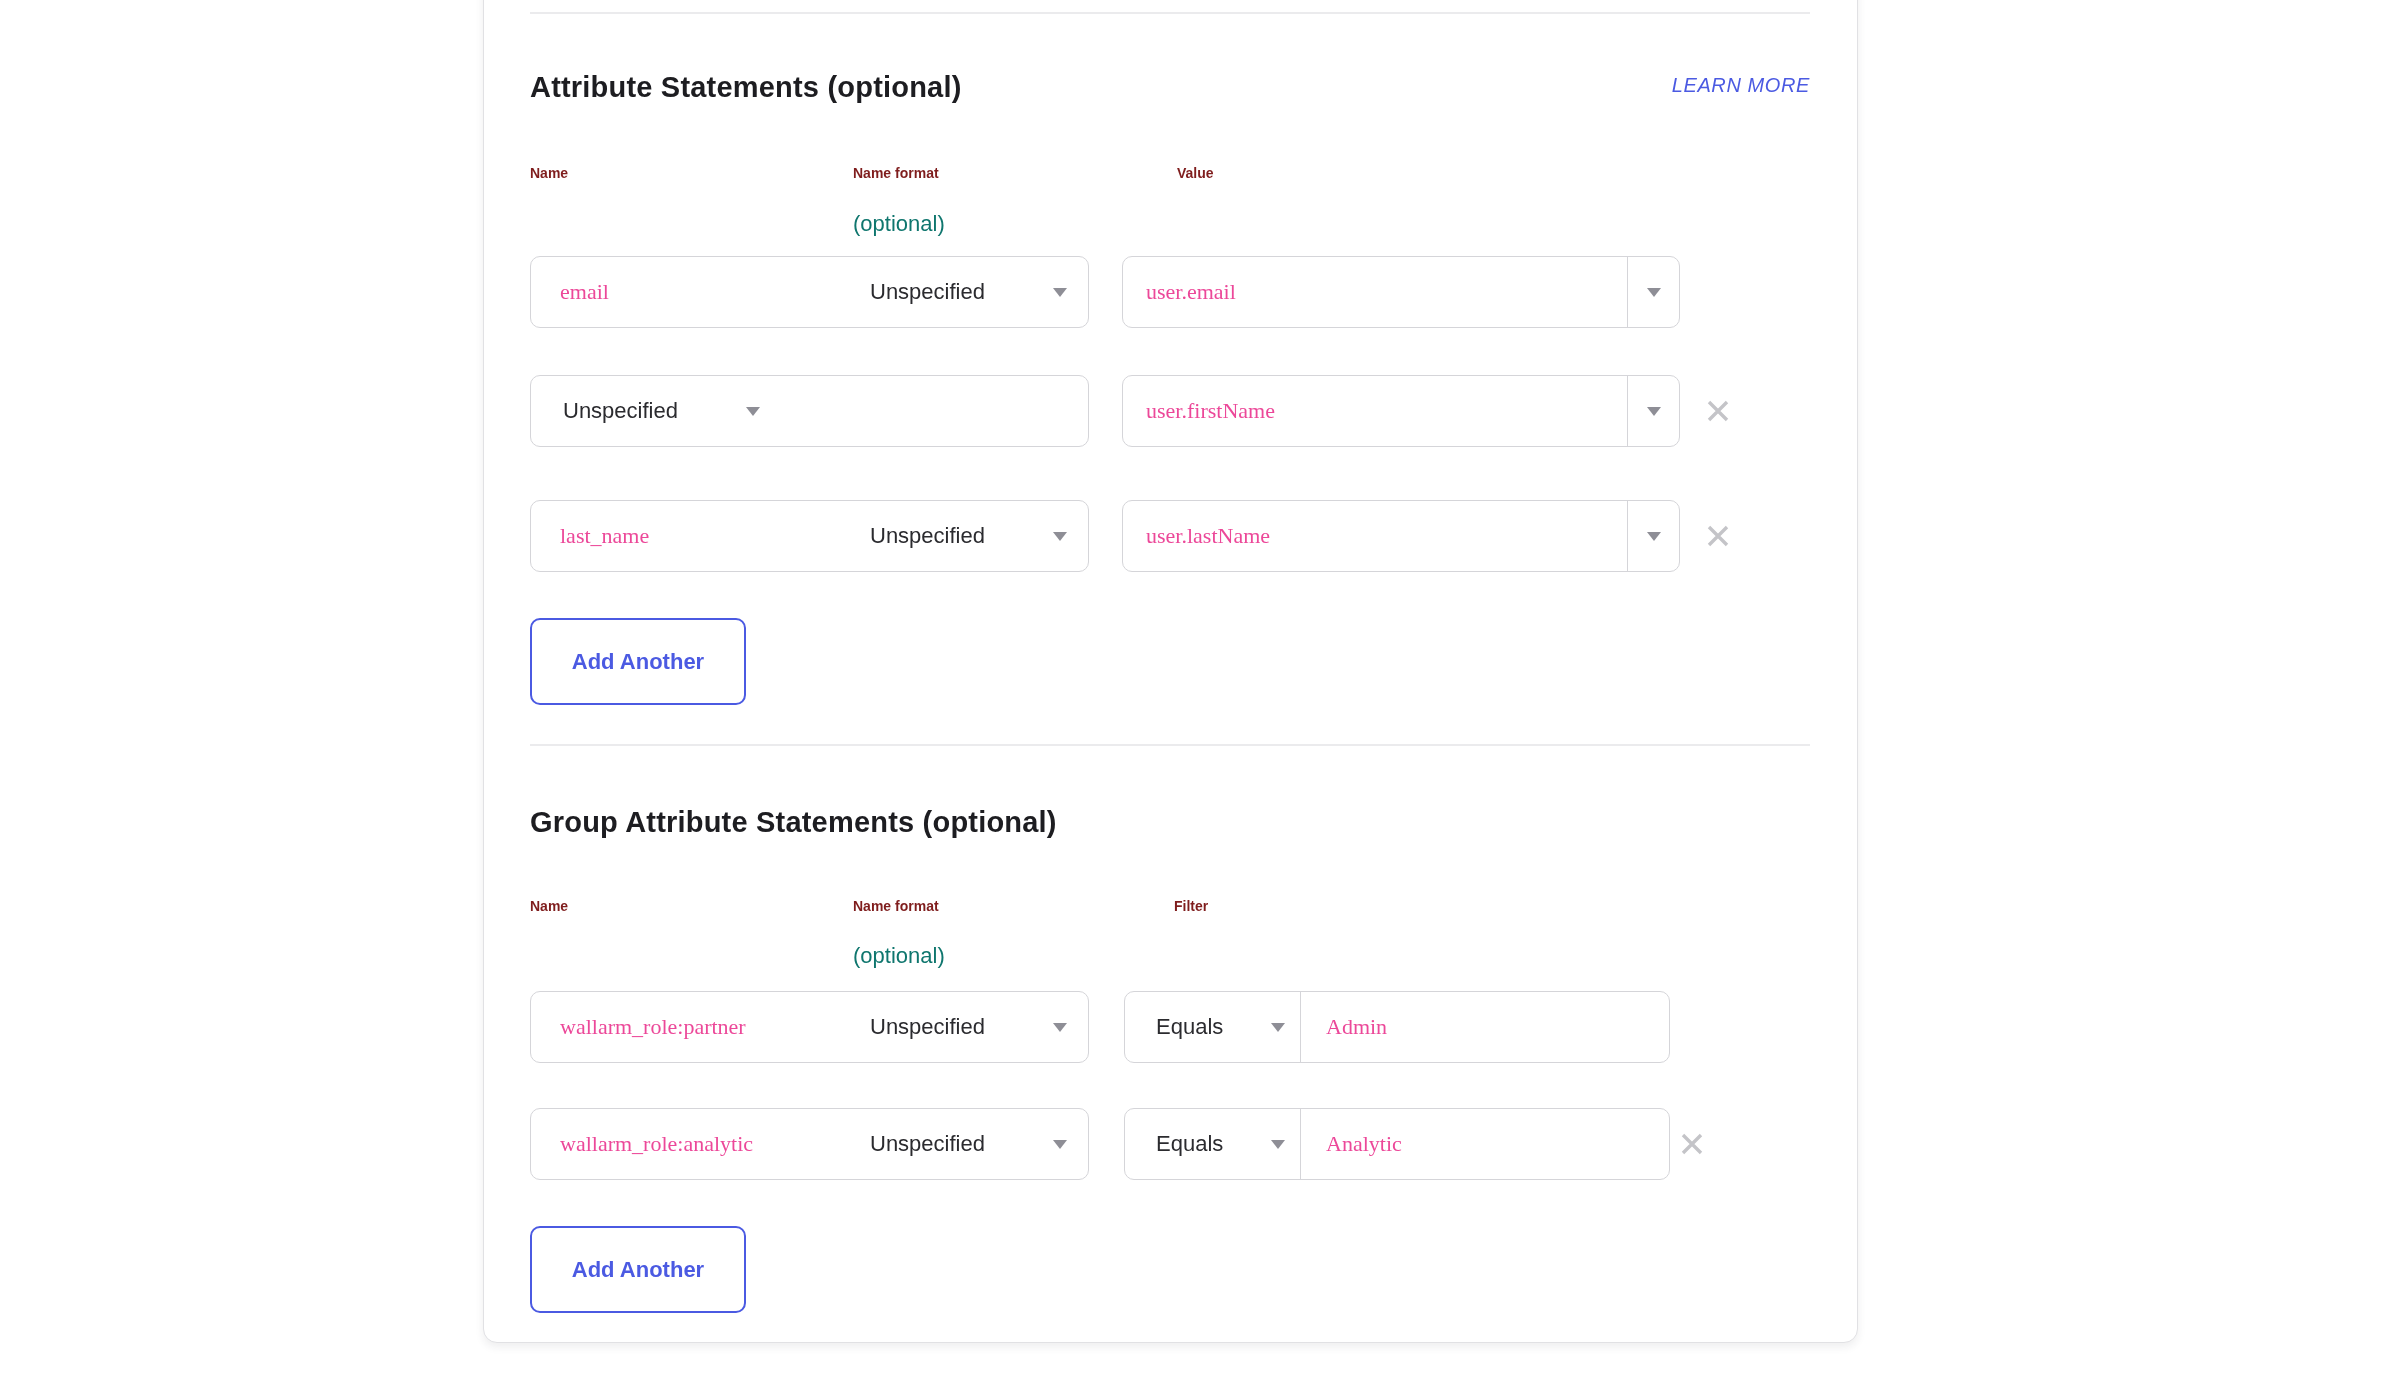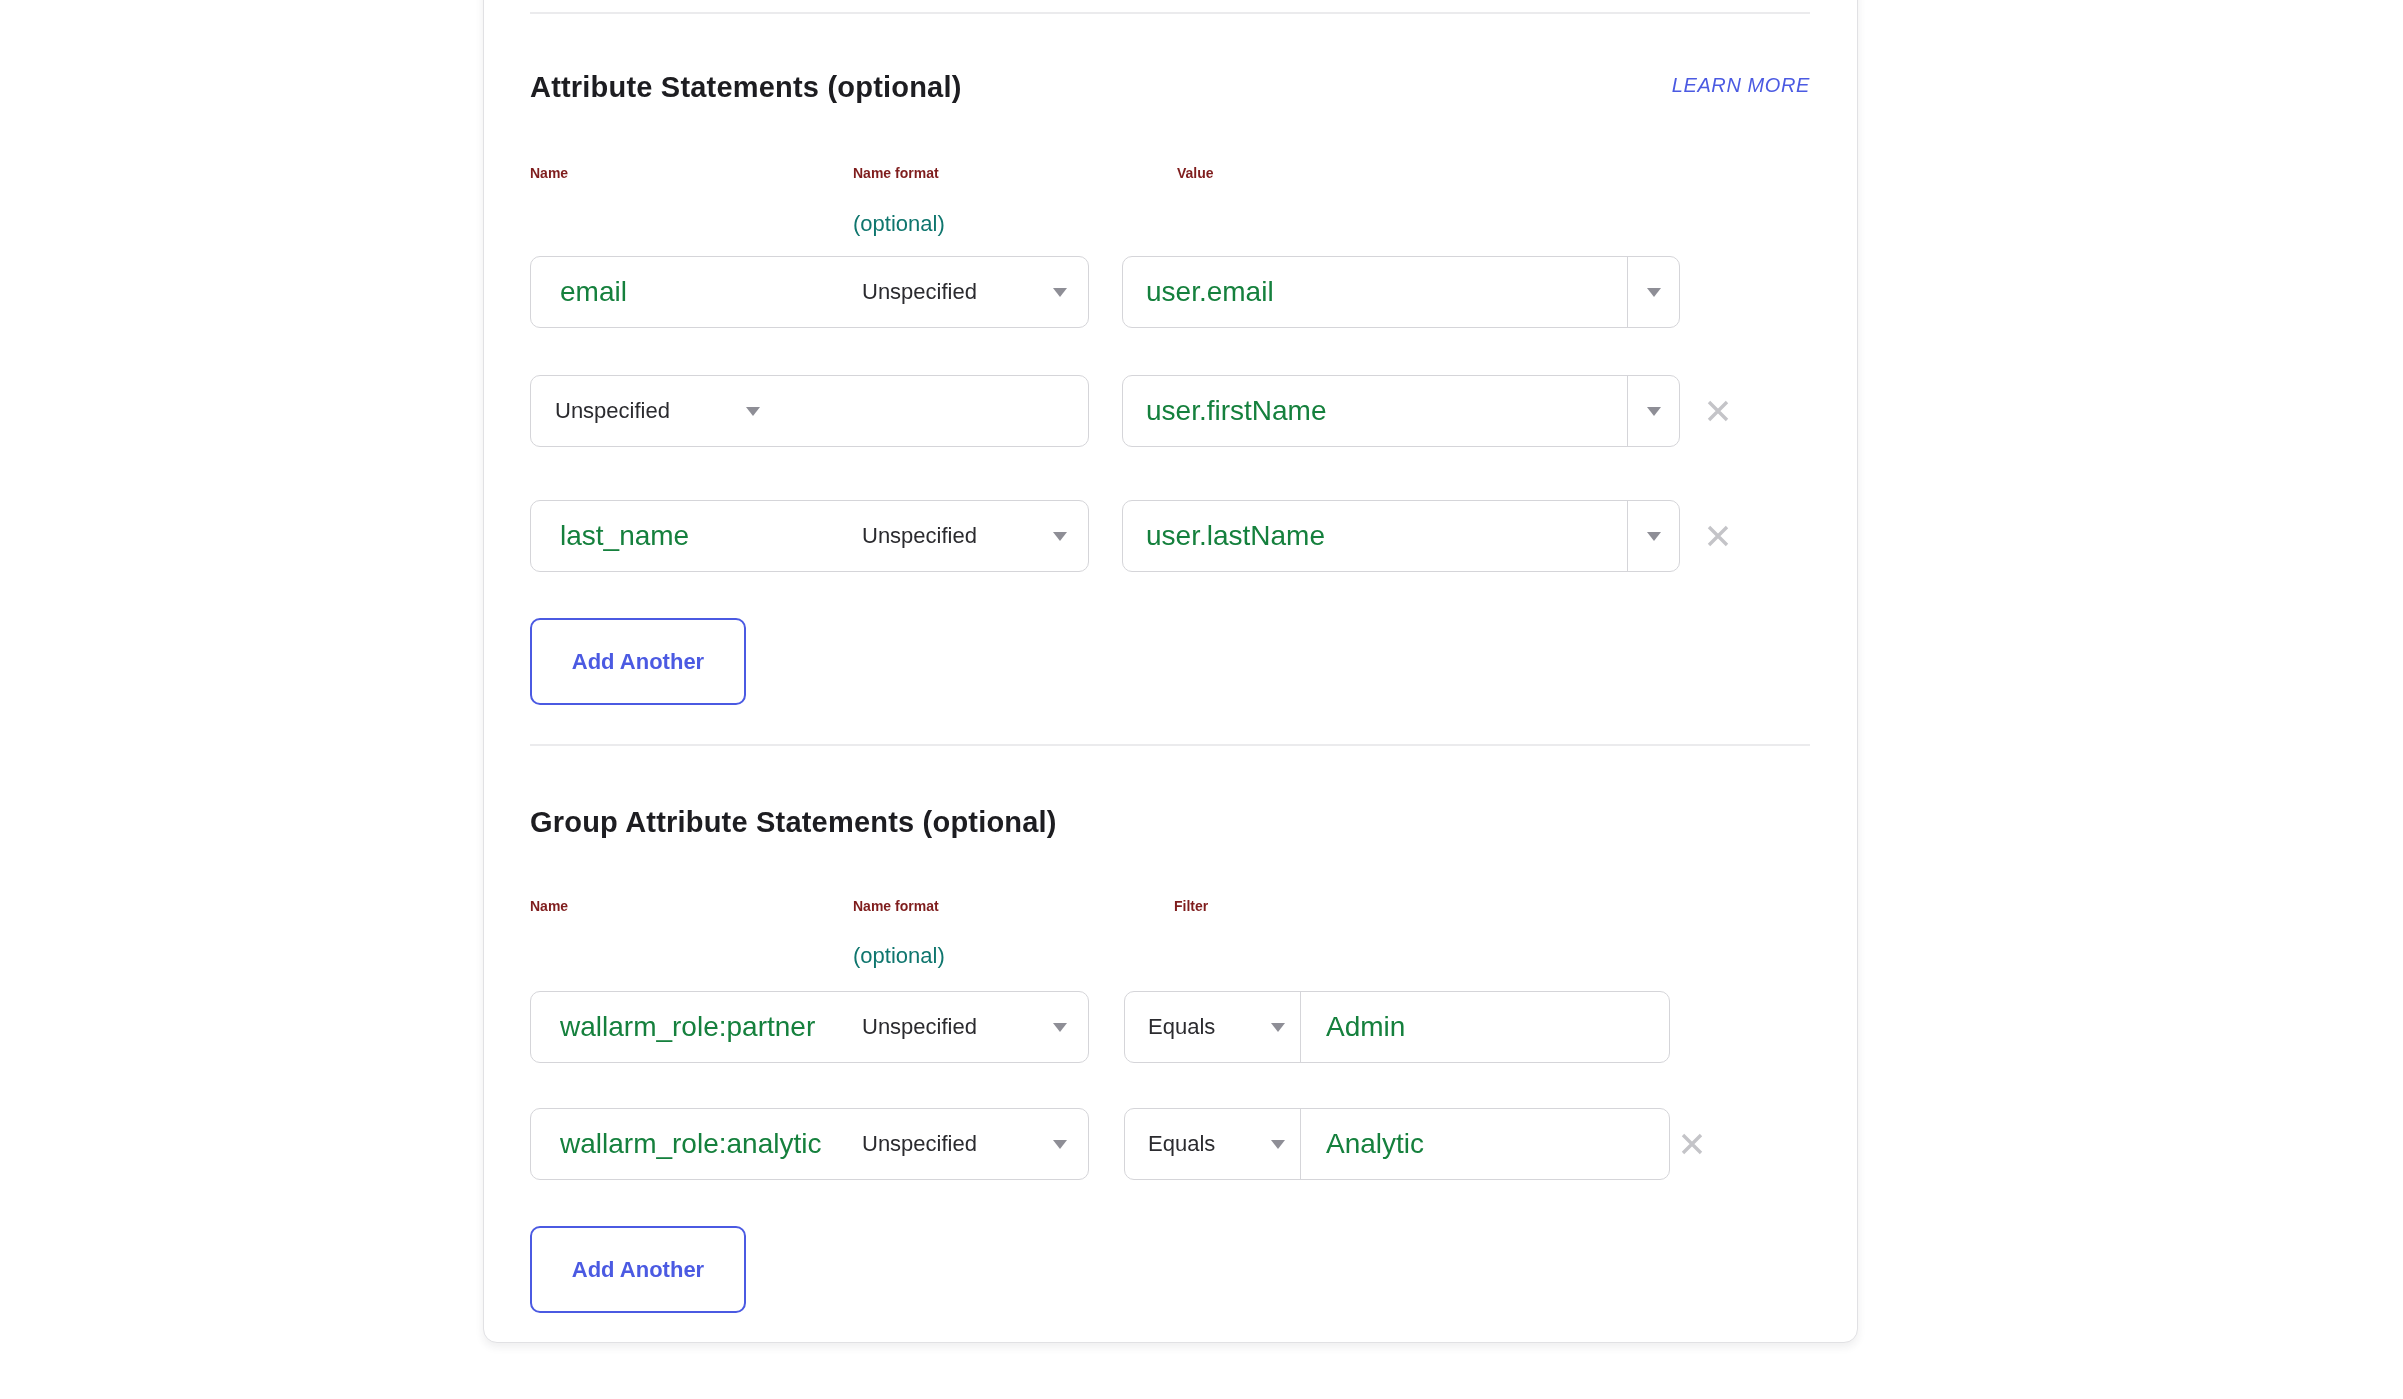--- a/index.html
+++ b/index.html
@@ -36,36 +36,36 @@
   .row { position:absolute; left:530px; width:1240px; height:72px; }
   .group {
     position:absolute; top:0; height:72px; background:#ffffff;
     border:1px solid #d5d5d9; border-radius:10px; display:flex; overflow:hidden;
   }
   .g-nameformat { left:0; width:559px; }
   .g-value     { left:592px; width:558px; }
   .g-filter    { left:594px; width:546px; }
   input.cell-input {
     border:none; outline:none; background:transparent;
-    font-family:Liberation Sans, sans-serif; font-size:28px; color:#15803d;
+    font-family:Liberation Serif, serif; font-size:22px; color:#ec4899;
     min-width:0;
   }
   .name-input  { flex:1; padding-left:29px; padding-right:14px; border-right:1px solid #d5d5d9; }
   .value-input { flex:1; padding-left:23px; padding-right:14px; }
   .filter-input{ flex:1; padding-left:25px; padding-right:14px; }
   .select-cell {
     width:250px; flex:none; display:flex; align-items:center;
     justify-content:space-between; padding:0 21px 0 24px; cursor:pointer;
   }
   .filter-select {
     width:176px; flex:none; display:flex; align-items:center;
     justify-content:space-between; padding:0 15px 0 23px; cursor:pointer;
     border-right:1px solid #d5d5d9;
   }
-  .select-text { font-size:22px; color:#2b2b2f; white-space:nowrap; overflow:hidden; }
+  .select-text { font-size:22px; color:#2b2b2f; white-space:nowrap; overflow:hidden;margin-left:8px; }
   .arrow-cell {
     width:52px; flex:none; border-left:1px solid #d5d5d9;
     display:flex; align-items:center; justify-content:center; cursor:pointer;
   }
   .caret {
     width:0; height:0; flex:none;
     border-left:7px solid transparent; border-right:7px solid transparent;
     border-top:9px solid #8e8e96;
   }
   .x-btn {

